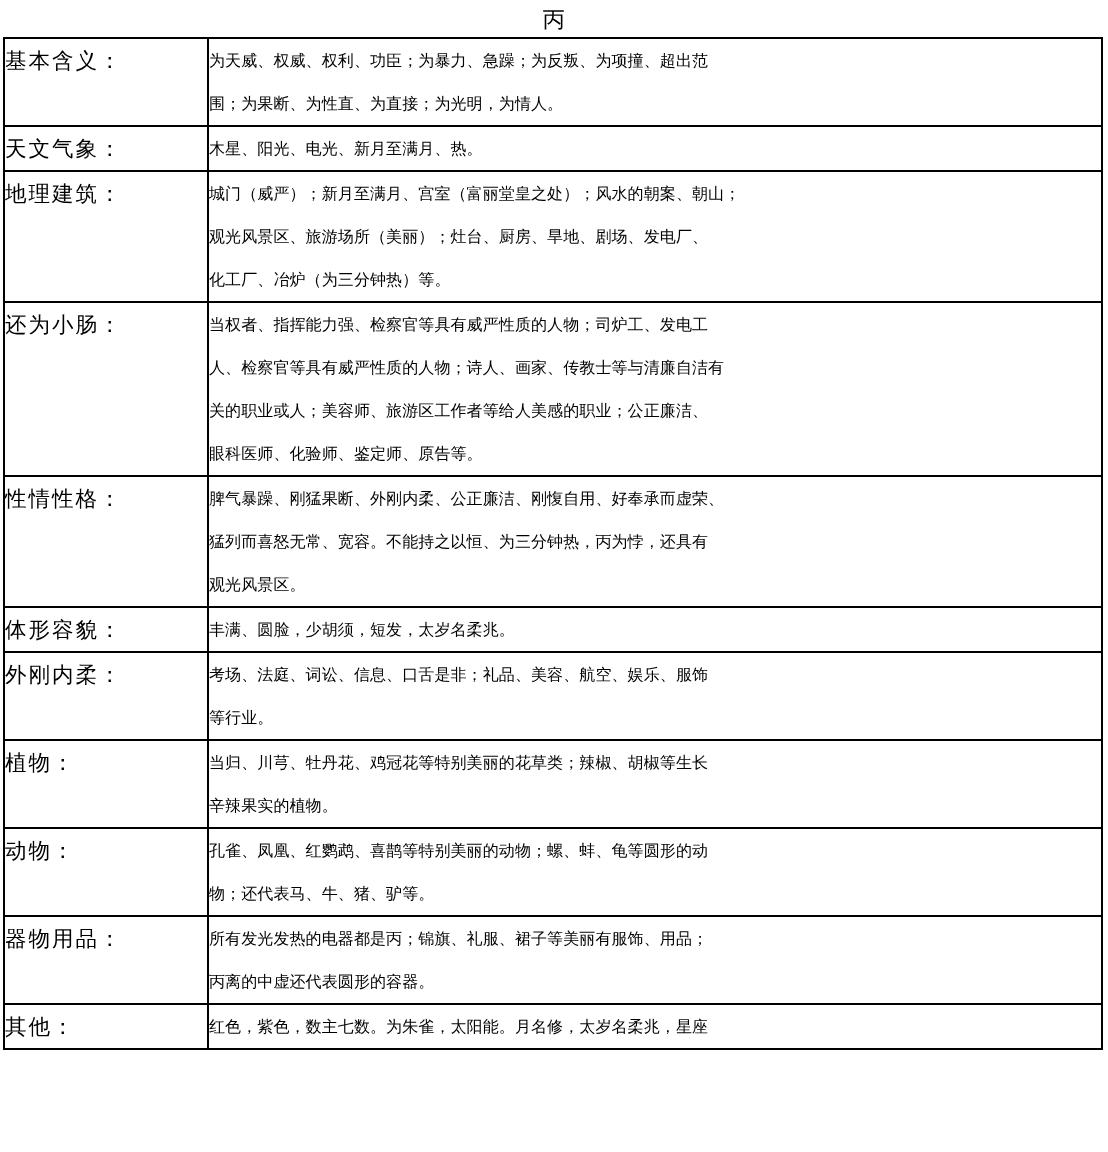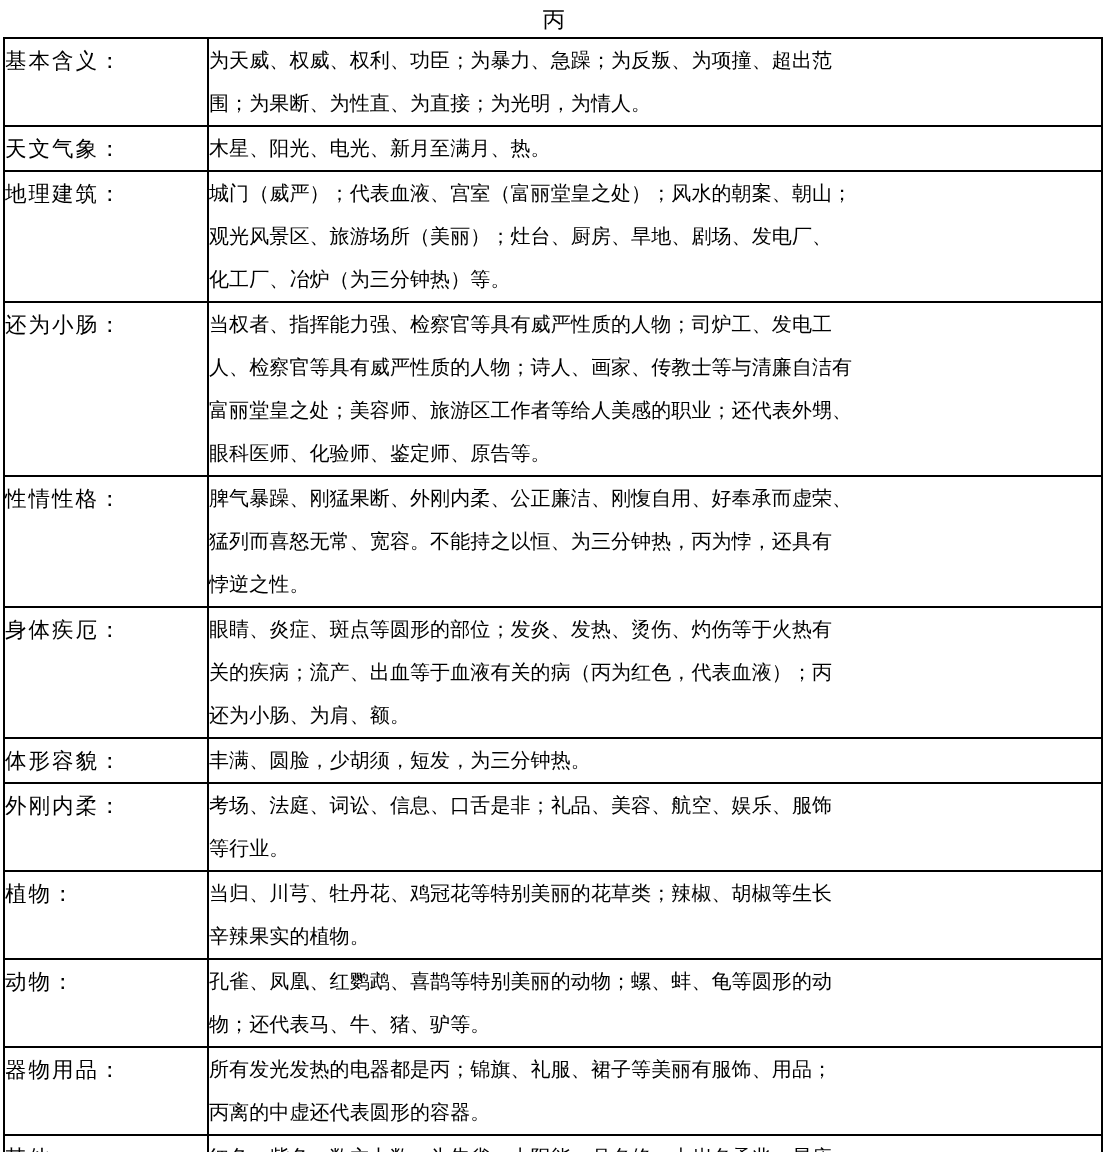--- a/index.html
+++ b/index.html
@@ -47,21 +47,21 @@
   td.label-cell {
     width: 202px;
     padding: 3px 6px 5px 14px;
     font-size: 21.5px;
     line-height: 43px;
     white-space: nowrap;
     letter-spacing: 2.0px;
   }
   td.value-cell {
     padding: 3px 6px 6px 11px;
-    font-size: 20px;
+    font-size: 16px;
     line-height: 43px;
     letter-spacing: 0.1px;
     text-align: justify;
     text-justify: inter-ideograph;
     font-family: Liberation Serif, serif;
   }
   td.value-cell .line {
     display: block;
     white-space: nowrap;
   }
@@ -85,54 +85,46 @@
         </tr>
         <tr>
           <td class="label-cell">天文气象：</td>
           <td class="value-cell">
             <span class="line">木星、阳光、电光、新月至满月、热。</span>
           </td>
         </tr>
         <tr>
           <td class="label-cell">地理建筑：</td>
           <td class="value-cell">
-            <span class="line">城门（威严）；代表血液、宫室（富丽堂皇之处）；风水的朝案、朝山；</span>
+            <span class="line">城门（威严）；新月至满月、宫室（富丽堂皇之处）；风水的朝案、朝山；</span>
             <span class="line">观光风景区、旅游场所（美丽）；灶台、厨房、旱地、剧场、发电厂、</span>
             <span class="line">化工厂、冶炉（为三分钟热）等。</span>
           </td>
         </tr>
         <tr>
           <td class="label-cell">还为小肠：</td>
           <td class="value-cell">
             <span class="line">当权者、指挥能力强、检察官等具有威严性质的人物；司炉工、发电工</span>
             <span class="line">人、检察官等具有威严性质的人物；诗人、画家、传教士等与清廉自洁有</span>
-            <span class="line">富丽堂皇之处；美容师、旅游区工作者等给人美感的职业；还代表外甥、</span>
+            <span class="line">关的职业或人；美容师、旅游区工作者等给人美感的职业；公正廉洁、</span>
             <span class="line">眼科医师、化验师、鉴定师、原告等。</span>
           </td>
         </tr>
         <tr>
           <td class="label-cell">性情性格：</td>
           <td class="value-cell">
             <span class="line">脾气暴躁、刚猛果断、外刚内柔、公正廉洁、刚愎自用、好奉承而虚荣、</span>
             <span class="line">猛列而喜怒无常、宽容。不能持之以恒、为三分钟热，丙为悖，还具有</span>
-            <span class="line">悖逆之性。</span>
-          </td>
-        </tr>
-        <tr>
-          <td class="label-cell">身体疾厄：</td>
-          <td class="value-cell">
-            <span class="line">眼睛、炎症、斑点等圆形的部位；发炎、发热、烫伤、灼伤等于火热有</span>
-            <span class="line">关的疾病；流产、出血等于血液有关的病（丙为红色，代表血液）；丙</span>
-            <span class="line">还为小肠、为肩、额。</span>
+            <span class="line">观光风景区。</span>
           </td>
         </tr>
         <tr>
           <td class="label-cell">体形容貌：</td>
           <td class="value-cell">
-            <span class="line">丰满、圆脸，少胡须，短发，为三分钟热。</span>
+            <span class="line">丰满、圆脸，少胡须，短发，太岁名柔兆。</span>
           </td>
         </tr>
         <tr>
           <td class="label-cell">外刚内柔：</td>
           <td class="value-cell">
             <span class="line">考场、法庭、词讼、信息、口舌是非；礼品、美容、航空、娱乐、服饰</span>
             <span class="line">等行业。</span>
           </td>
         </tr>
         <tr>

